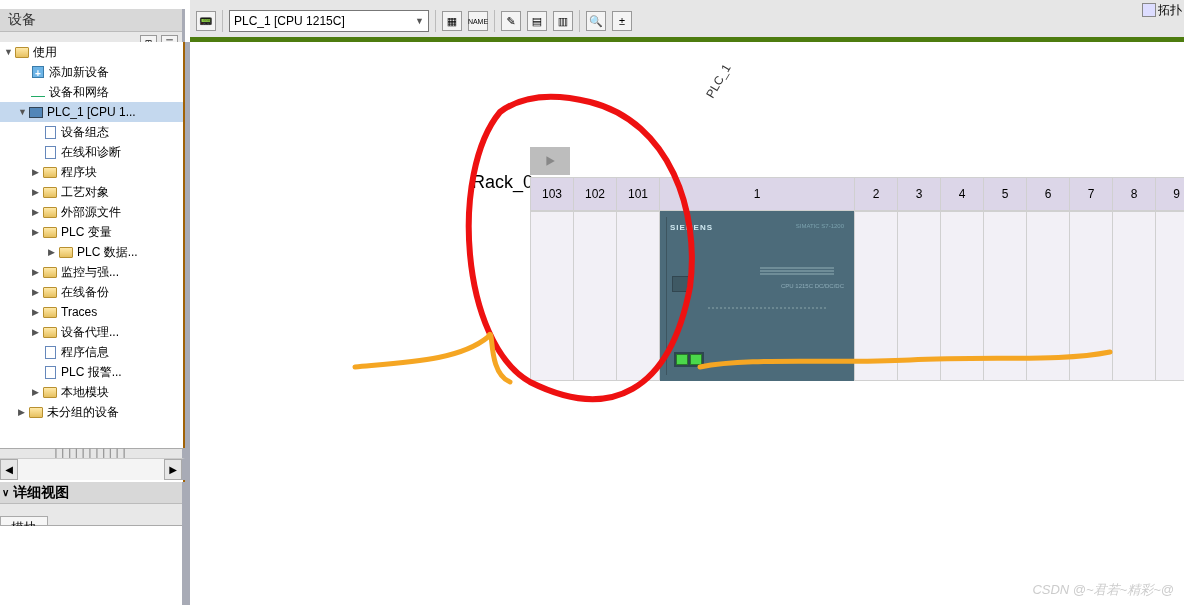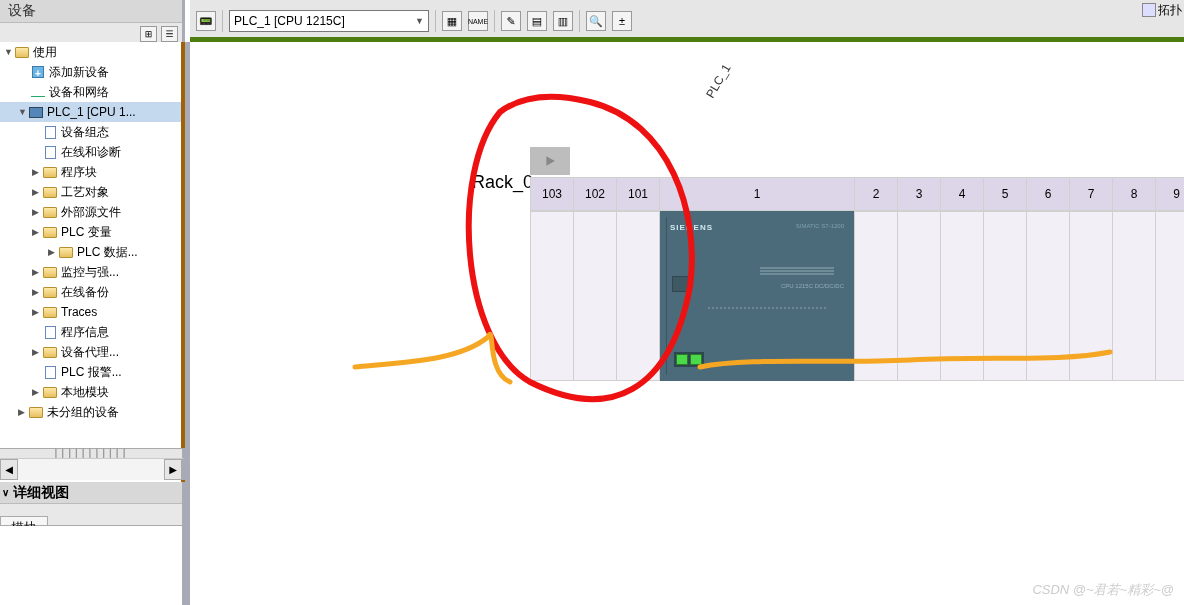--- a/index.html
+++ b/index.html
@@ -1,25 +1,25 @@
 <!DOCTYPE html>
 <html><head>
   <meta charset="utf-8">
   <style>
     * { box-sizing: border-box; margin: 0; padding: 0; font-family: "Microsoft YaHei", Arial, sans-serif; }
     body { width: 1184px; height: 605px; background: #fff; overflow: hidden; position: relative; }
 
     
-    .top-header { position: absolute; left: 0; top: 0; width: 185px; height: 42px; background: #e8e8e8; border-right: 3px solid #a8abb6; }
+    .top-header { position: absolute; left: 0; top: 9px; width: 185px; height: 42px; background: #e8e8e8; border-right: 3px solid #a8abb6; }
     .top-header .title { padding: 2px 8px; font-size: 14px; color: #333; background: #d8d8d8; border-bottom: 1px solid #bbb;}
     .top-header .bar { height: 22px; display: flex; justify-content: flex-end; align-items: center; padding-right: 4px; gap: 4px; }
     .mini-btn { width: 17px; height: 16px; border: 1px solid #999; background: #f4f4f4; display:flex; align-items:center; justify-content:center; font-size:9px;}
 
     
-    .left-panel { position: absolute; left: 0; top: 42px; width: 185px; height: 440px; background: #fff; border-right: 4px solid #a16207; overflow: hidden; }
+    .left-panel { position: absolute; left: 0; top: 42px; width: 185px; height: 440px; background: #fff; border-right: 2px solid #a16207; overflow: hidden; }
     .tree { font-size: 12px; line-height: 20px; }
     .tree-item { display: flex; align-items: center; height: 20px; white-space: nowrap; padding-left: 12px; cursor: pointer;}
     .tree-item.sel { background: #c4d8ee; }
     .caret { width: 10px; display:inline-block; color:#555; font-size:9px; }
     .caret-right::before { content:'▶'; }
     .caret-down::before { content:'▼'; }
     .ticon { width: 16px; height: 14px; display:inline-flex; align-items:center; justify-content:center; margin-right: 3px;}
     .i-folder { background: linear-gradient(#ffe9a8,#e6c060); border:1px solid #b89030; width:14px; height:11px; border-radius:1px;}
     .i-doc { border:1px solid #6688bb; width:11px; height:13px; background:#fff;}
     .i-net { width:14px; height:10px; border-bottom:1px solid #2a6;}
@@ -190,32 +190,32 @@
         </span>
       <span>在线备份</span>
     </div>
     <div class="tree-item" style="padding-left:32px;">
       <span class="caret caret-right"></span>
       <span class="ticon">
           <span class="i-folder"></span>
         </span>
       <span>Traces</span>
     </div>
+    <div class="tree-item" style="padding-left:32px;">
+      <span class="caret caret-right"></span>
+      <span class="ticon">
+          <span class="i-folder"></span>
+        </span>
+      <span>设备代理...</span>
+    </div>
     <div class="tree-item" style="padding-left:42px;">
       <span class="ticon">
           <span class="i-doc"></span>
         </span>
       <span>程序信息</span>
-    </div>
-    <div class="tree-item" style="padding-left:32px;">
-      <span class="caret caret-right"></span>
-      <span class="ticon">
-          <span class="i-folder"></span>
-        </span>
-      <span>设备代理...</span>
     </div>
     <div class="tree-item" style="padding-left:42px;">
       <span class="ticon">
           <span class="i-doc"></span>
         </span>
       <span>PLC 报警...</span>
     </div>
     <div class="tree-item" style="padding-left:32px;">
       <span class="caret caret-right"></span>
       <span class="ticon">

